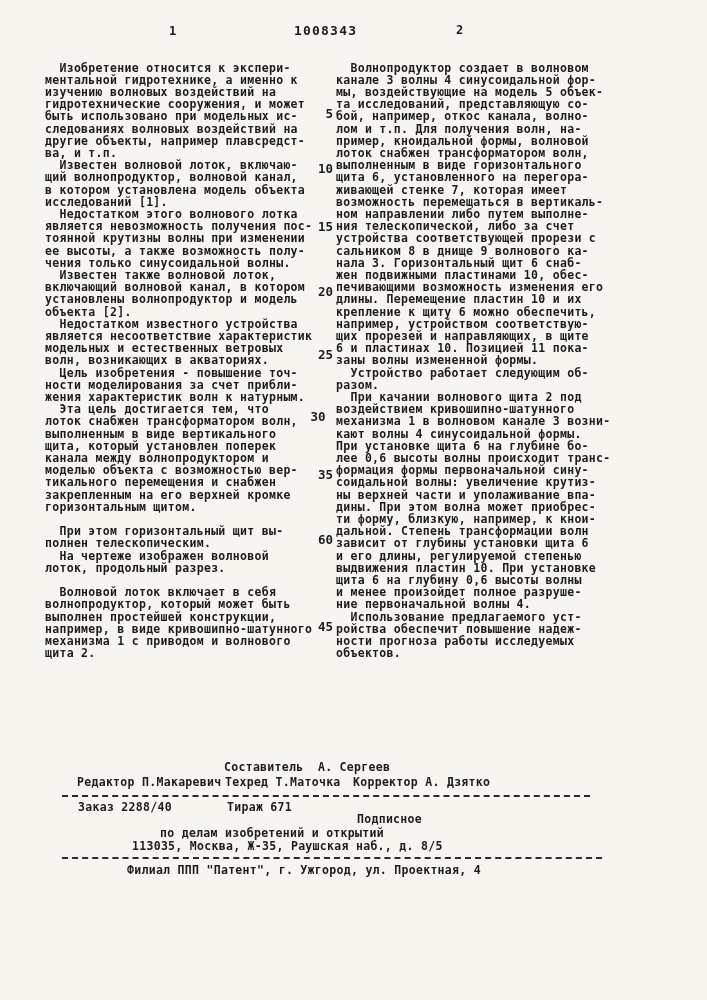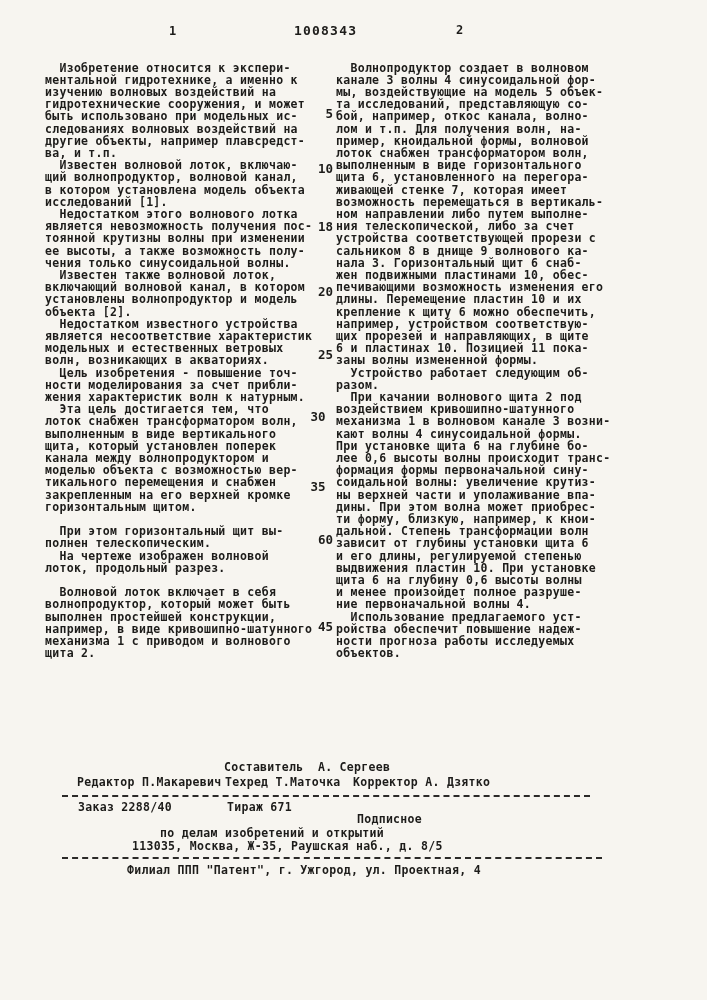--- a/index.html
+++ b/index.html
@@ -150,25 +150,25 @@
 щита 6 на глубину 0,6 высоты волны
 и менее произойдет полное разруше-
 ние первоначальной волны 4.
   Использование предлагаемого уст-
 ройства обеспечит повышение надеж-
 ности прогноза работы исследуемых
 объектов.</pre>
 
   <span class="line-number" style="left:303px;top:106px;">5</span>
   <span class="line-number" style="left:303px;top:161px;">10</span>
-  <span class="line-number" style="left:303px;top:219px;">18</span>
+  <span class="line-number" style="left:303px;top:219px;">15</span>
   <span class="line-number" style="left:303px;top:284px;">20</span>
   <span class="line-number" style="left:303px;top:347px;">25</span>
   <span class="line-number" style="left:303px;top:409px;text-align:center;">30</span>
-  <span class="line-number" style="left:303px;top:479px;text-align:center;">35</span>
+  <span class="line-number" style="left:303px;top:467px;">35</span>
   <span class="line-number" style="left:303px;top:532px;">60</span>
   <span class="line-number" style="left:303px;top:607px;margin-top:12px;">45</span>
 
   <span class="mono" style="left:224px;top:761px;text-align:right;">Составитель  А. Сергеев</span>
   <span class="mono" style="left:77px;top:776px;">Редактор П.Макаревич</span>
   <span class="mono" style="left:225px;top:776px;">Техред Т.Маточка</span>
   <span class="mono" style="left:353px;top:776px;">Корректор А. Дзятко</span>
 
   <div class="dashed-divider" style="left:62px;top:795px;width:528px;"></div>
 

